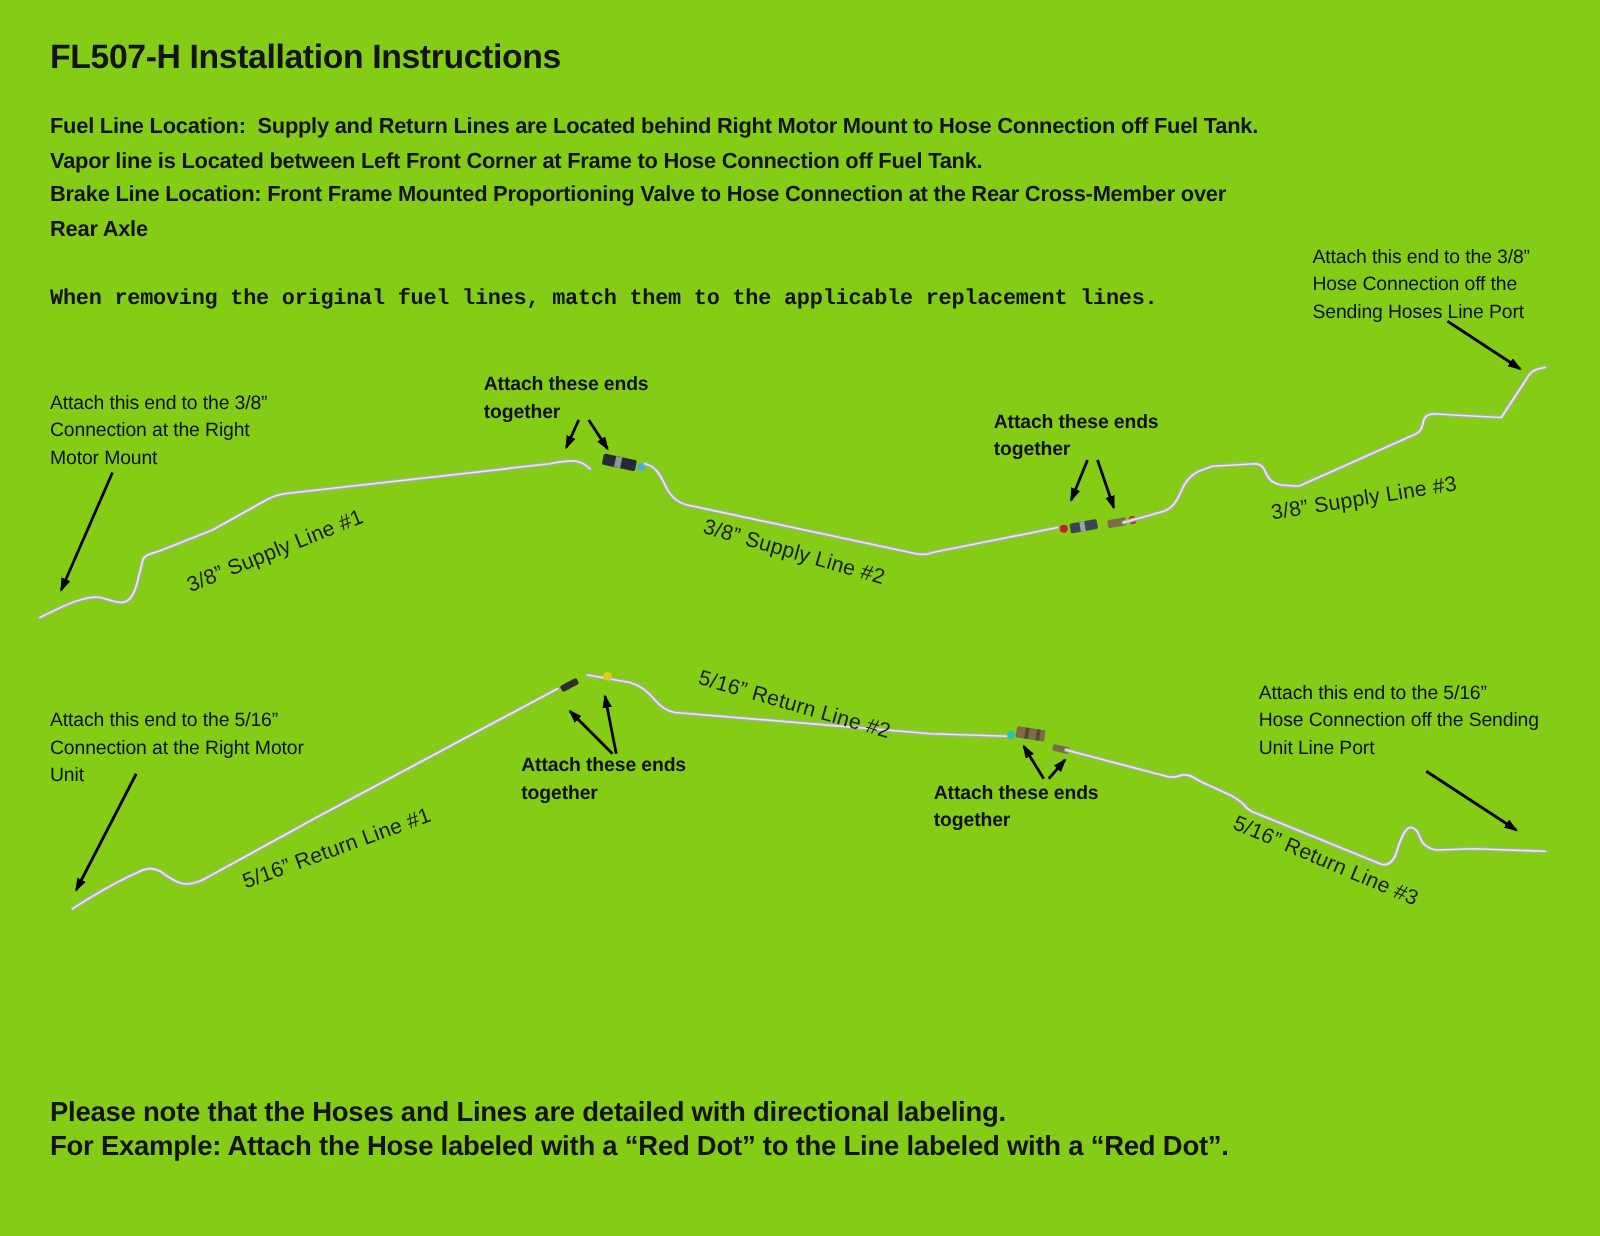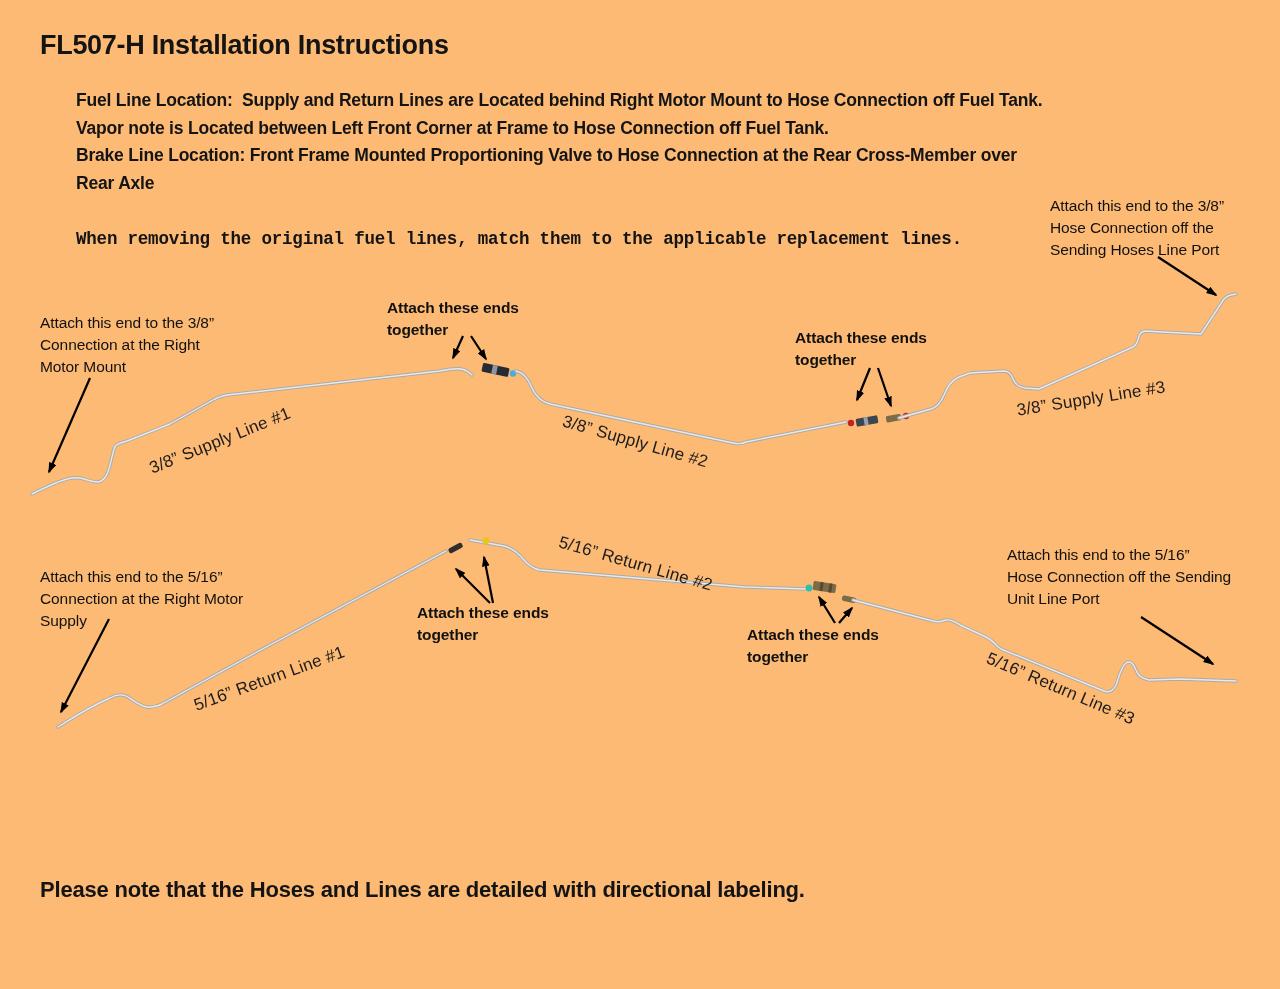--- a/index.html
+++ b/index.html
@@ -1,23 +1,23 @@
 <!DOCTYPE html>
 <html><head>
 <meta charset="utf-8">
 <style>
   html,body { margin:0; padding:0; background:#ffffff; }
   .page {
-    position:relative; width:1280px; height:989px; background:#fdba74;
+    position:relative; width:1280px; height:989px; background:#84cc16;
     font-family:"Liberation Sans", sans-serif; color:#141414; overflow:hidden;
   }
   .abs { position:absolute; }
   .pre { white-space:pre-wrap; }
   .title { font-size:27px; font-weight:bold; letter-spacing:-0.3px; }
-  .body-block { font-size:17.5px; font-weight:bold; line-height:27.5px; letter-spacing:-0.2px;margin-left:36px; }
+  .body-block { font-size:17.5px; font-weight:bold; line-height:27.5px; letter-spacing:-0.2px; }
   .note { font-size:15.5px; line-height:22px; color:#111; letter-spacing:-0.1px; }
   .note.center { text-align:left;font-weight:bold; }
   .linelabel {
     position:absolute; font-size:17px; color:#1c1c1c; white-space:nowrap;
     transform-origin:center center; letter-spacing:0.2px;
   }
   .footer-block { font-size:22px; font-weight:bold; line-height:26.5px; letter-spacing:-0.2px; }
   svg { position:absolute; left:0; top:0; }
   .tube-base { fill:none; stroke-width:3.4; stroke-linecap:round; stroke-linejoin:round; }
   .tube-hi { fill:none; stroke-width:1.4; stroke-linecap:round; stroke-linejoin:round; }
@@ -107,21 +107,21 @@
     <path class="arrow" marker-end="url(#ah)" d="M 493 603 L 484 557"></path>
     <path class="arrow" marker-end="url(#ah)" d="M 835 623 L 819 597"></path>
     <path class="arrow" marker-end="url(#ah)" d="M 839 623 L 852 608"></path>
     <path class="arrow" marker-end="url(#ah)" d="M 1141 617 L 1213 664"></path>
   </svg>
 
   <div class="abs title" style="left:40px; top:30px;">FL507-H Installation Instructions</div>
 
   <div class="abs body-block" style="left:40px; top:87px; width:1180px;">
     <div class="pre">Fuel Line Location:  Supply and Return Lines are Located behind Right Motor Mount to Hose Connection off Fuel Tank.</div>
-    <div class="pre">Vapor note is Located between Left Front Corner at Frame to Hose Connection off Fuel Tank.</div>
+    <div class="pre">Vapor line is Located between Left Front Corner at Frame to Hose Connection off Fuel Tank.</div>
     <div class="pre">Brake Line Location: Front Frame Mounted Proportioning Valve to Hose Connection at the Rear Cross-Member over</div>
     <div class="pre">Rear Axle</div>
   </div>
 
   <div class="abs body-block" style="left:40px; top:226px;font-family:Liberation Mono, monospace;">When removing the original fuel lines, match them to the applicable replacement lines.</div>
 
   <div class="abs note" style="left:1050px; top:195px;">
     <div>Attach this end to the 3/8”</div>
     <div>Hose Connection off the</div>
     <div>Sending Hoses Line Port</div>
@@ -143,21 +143,21 @@
     <div>together</div>
   </div>
 
   <div class="linelabel" style="left:145px; top:431px; transform:rotate(-22deg);">3/8” Supply Line #1</div>
   <div class="linelabel" style="left:560px; top:432px; transform:rotate(16deg);">3/8” Supply Line #2</div>
   <div class="linelabel" style="left:1016px; top:389px; transform:rotate(-9deg);">3/8” Supply Line #3</div>
 
   <div class="abs note" style="left:40px; top:566px;">
     <div>Attach this end to the 5/16”</div>
     <div>Connection at the Right Motor</div>
-    <div>Supply</div>
+    <div>Unit</div>
   </div>
 
   <div class="abs note" style="left:1007px; top:544px;">
     <div>Attach this end to the 5/16”</div>
     <div>Hose Connection off the Sending</div>
     <div>Unit Line Port</div>
   </div>
 
   <div class="abs note center" style="left:417px; top:602px; width:160px;">
     <div>Attach these ends</div>
@@ -168,15 +168,16 @@
     <div>Attach these ends</div>
     <div>together</div>
   </div>
 
   <div class="linelabel" style="left:190px; top:669px; transform:rotate(-20deg);">5/16” Return Line #1</div>
   <div class="linelabel" style="left:556px; top:554px; transform:rotate(16deg);">5/16” Return Line #2</div>
   <div class="linelabel" style="left:981px; top:679px; transform:rotate(23deg);">5/16” Return Line #3</div>
 
   <div class="abs footer-block" style="left:40px; top:877px; width:1180px;">
     <div>Please note that the Hoses and Lines are detailed with directional labeling.</div>
+    <div>For Example: Attach the Hose labeled with a “Red Dot” to the Line labeled with a “Red Dot”.</div>
   </div>
 
 </div>
 
 </body></html>

